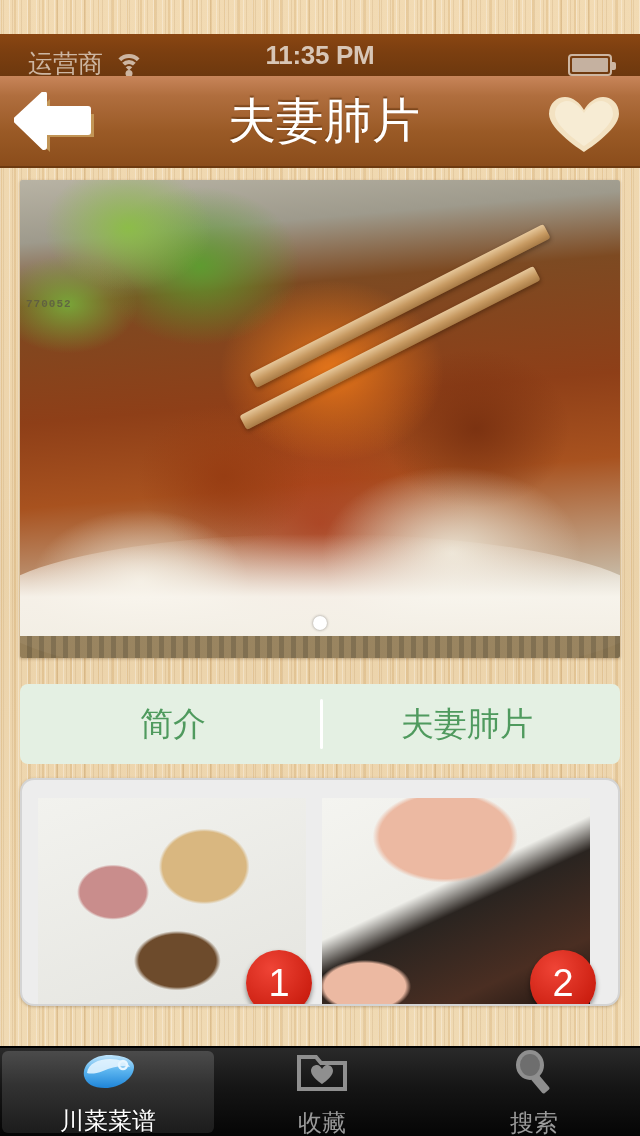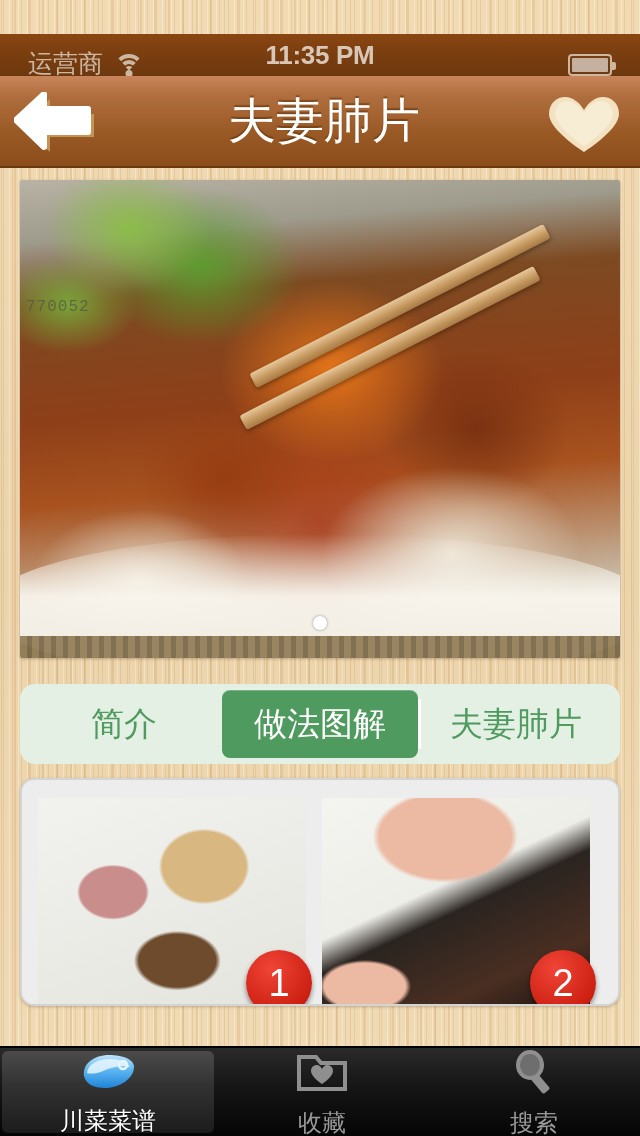--- a/index.html
+++ b/index.html
@@ -125,34 +125,35 @@
     border-radius:50%;
     background:linear-gradient(180deg,rgba(250,246,238,.0) 0%,rgba(250,247,240,.92) 42%,#efe9dd 100%);
   }
   .bamboo-edge {
     position:absolute; left:0; right:0; bottom:0; height:22px;
     background:repeating-linear-gradient(90deg,#8a7249 0 7px,#6d5a38 7px 12px);
     opacity:.85;
   }
   .watermark {
     position:absolute; left:6px; top:118px;
-    font-size:16px; color:rgba(90,85,70,.75);
+    font-size:11px; color:rgba(90,85,70,.75);
     font-family:"Liberation Mono","DejaVu Sans Mono",monospace;
     letter-spacing:1px;
+    font-weight:bold;
   }
   .page-dot {
     position:absolute; left:50%; transform:translateX(-50%);
     bottom:28px; width:14px; height:14px; border-radius:50%;
     background:#ffffff; box-shadow:0 0 3px rgba(0,0,0,.4); cursor:pointer;
   }
 
   
   .segbar {
     margin:26px 20px 0 20px; height:80px;
-    background:#e4f0e3; border-radius:15px;
+    background:#e4f0e3; border-radius:8px;
     display:flex; align-items:center; padding:6px;
   }
   .seg {
     flex:1; text-align:center; font-size:33px; color:#4f9a5e;
     line-height:68px; height:68px; position:relative; cursor:pointer;
     white-space:nowrap;
   }
   .seg + .seg::before {
     content:""; position:absolute; left:0; top:9px;
     width:3px; height:50px; background:#ffffff; border-radius:2px;
@@ -273,21 +274,20 @@
     <div class="chopstick one"></div>
     <div class="chopstick two"></div>
     <div class="plate-rim"></div>
     <div class="bamboo-edge"></div>
     <div class="watermark">770052</div>
     <div class="page-dot"></div>
   </div>
 
   <div class="segbar">
     <div class="seg">简介</div>
-    <div class="seg active">做法图解</div>
     <div class="seg">夫妻肺片</div>
   </div>
 
 
   <div class="steps-panel">
     <div class="steps-row">
       <div class="step-cell">
         <div class="step-img ph-1"></div>
         <div class="badge">1</div>
       </div>

